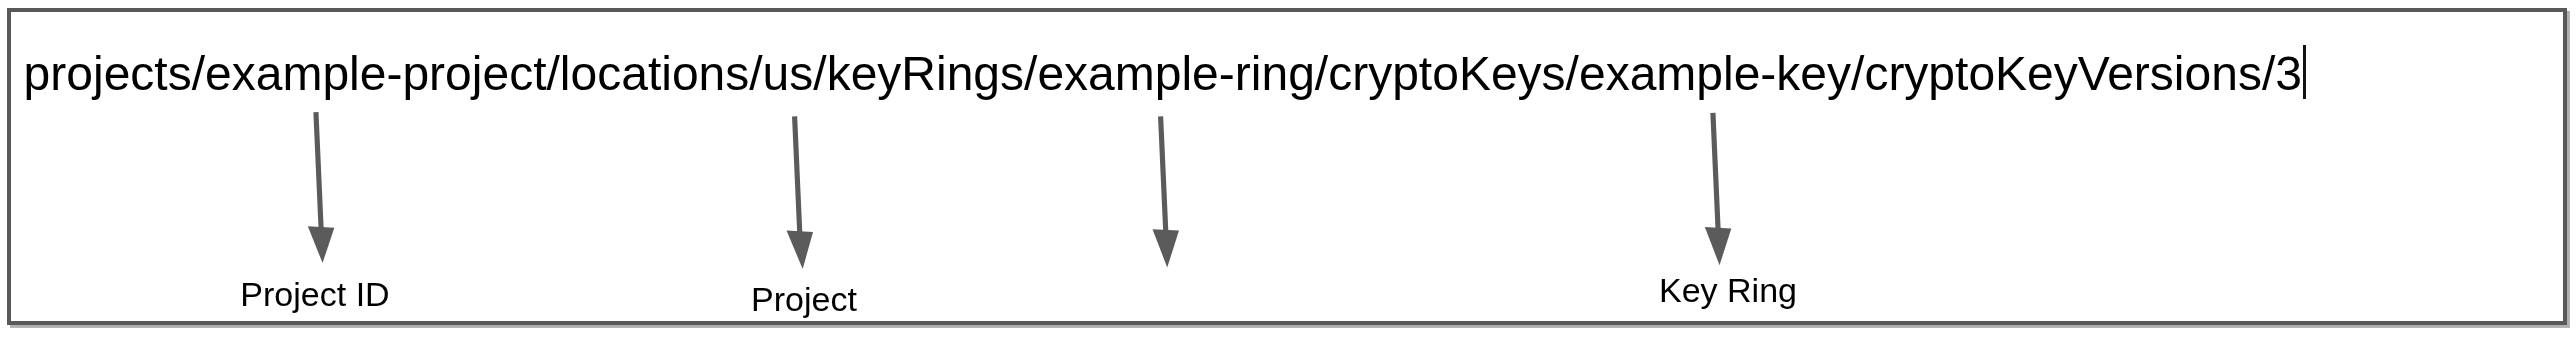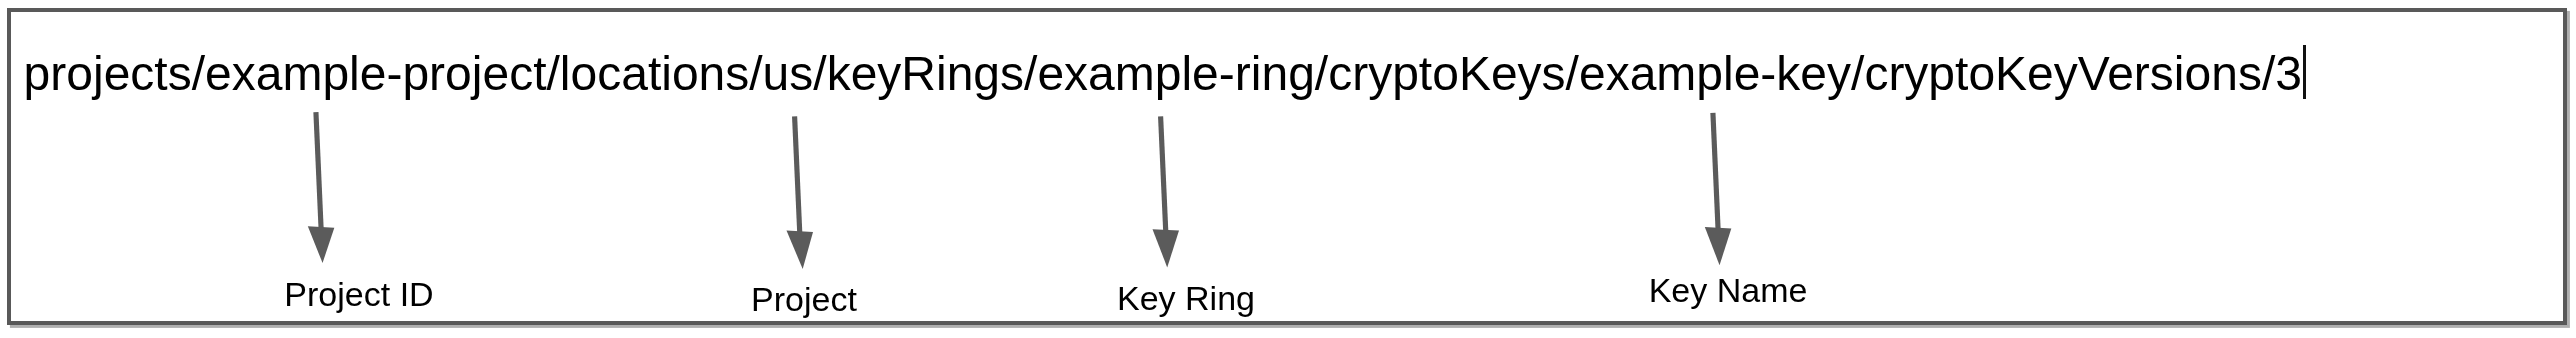--- a/index.html
+++ b/index.html
@@ -52,21 +52,21 @@
     pointer-events: none;
   }
   .annotation-label {
     position: absolute;
     transform: translateX(-50%);
     font-size: 34px;
     line-height: 1.1;
     color: #000000;
     white-space: nowrap;
   }
-  #label-project-id { left: 315px;  top: 276px; margin-left: 44px; }
+  #label-project-id { left: 315px;  top: 276px; }
   #label-region     { left: 804px; top: 281px; }
   #label-key-ring   { left: 1186px; top: 280px; }
   #label-key-name   { left: 1728px; top: 272px; }
 </style>
 </head>
 <body>
 
 <div id="canvas">
 
   <div class="frame"></div>
@@ -91,18 +91,17 @@
     <g stroke="#5b5b5b" fill="#5b5b5b">
       <line x1="2326" y1="153" x2="2333" y2="311" stroke-width="7"></line>
       <polygon points="2315,308 2351,310 2335,360" stroke="none"></polygon>
     </g>
   </svg>
 
   <div class="annotation-label" id="label-project-id">Project ID</div>
 
   <div class="annotation-label" id="label-region">Project</div>
 
-  <div class="annotation-label" id="label-key-ring">Key Ring</div>
 
-  <div class="annotation-label" id="label-key-name">Key Name</div>
+  <div class="annotation-label" id="label-key-name">Key Ring</div>
 
 </div>
 
 
 </body></html>

